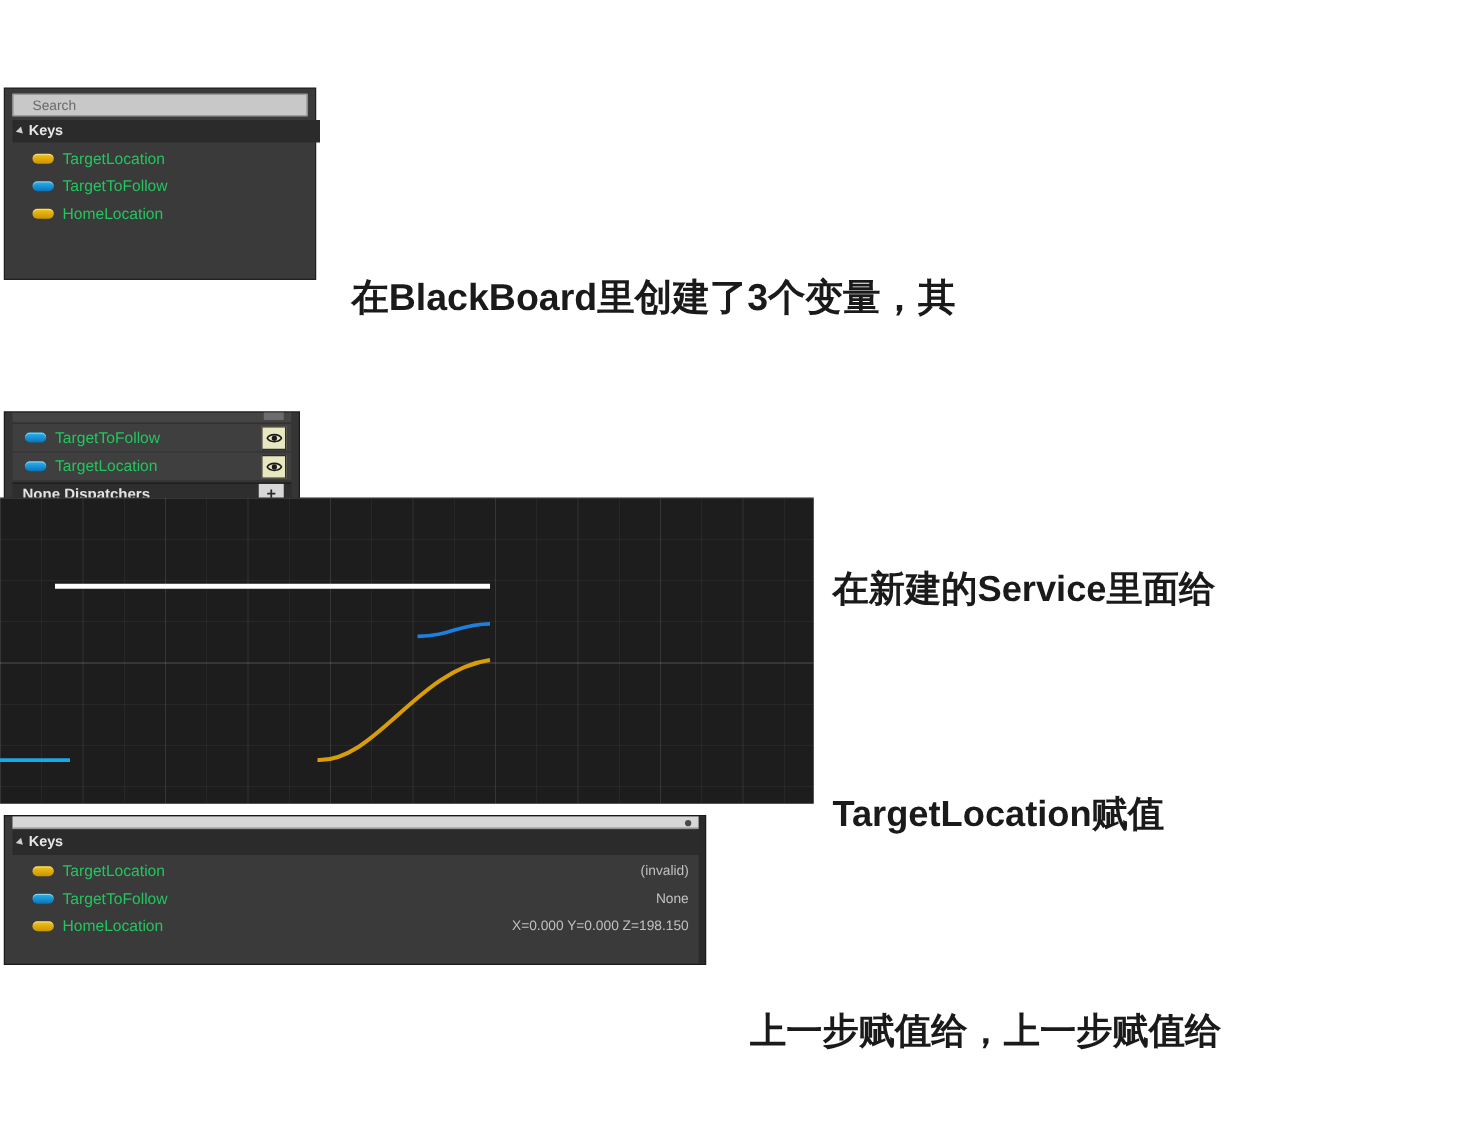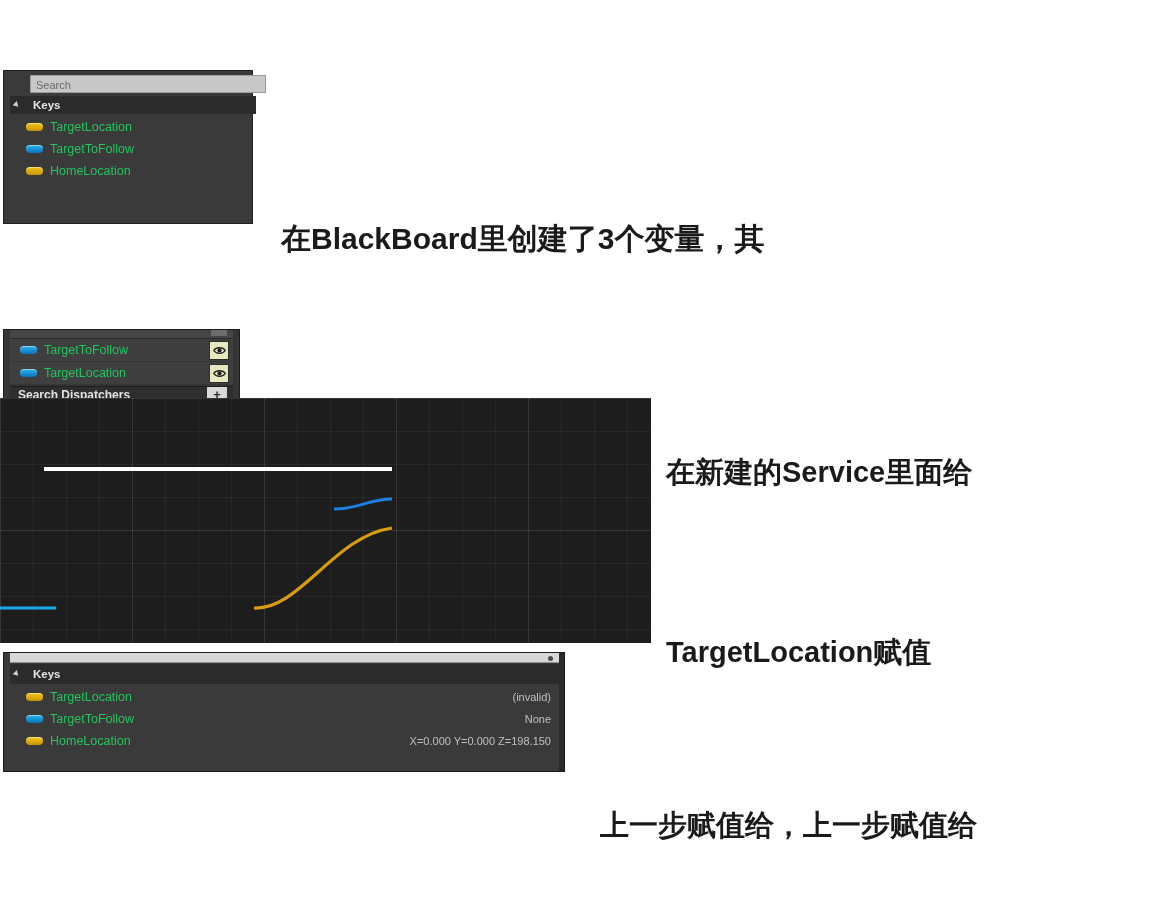--- a/index.html
+++ b/index.html
@@ -27,36 +27,35 @@
     box-shadow: 0 0 0 1px #202020;
   }
   #panel-keys-top .search-bar {
     position: absolute;
     left: 6px; top: 4px; width: 236px; height: 18px;
     background: #c8c8c8;
     border: 1px solid #9a9a9a;
     color: #6b6b6b;
     font-size: 11px;
     line-height: 18px;
-    padding-left: 5px;
+    padding-left: 15px;
     box-sizing: border-box;
     overflow: hidden;
     white-space: nowrap;
-    margin-left: 20px;
   }
   .section-header {
     background: #2b2b2b;
     color: #e6e6e6;
     font-size: 11.5px;
     font-weight: bold;
     line-height: 18px;
     padding-left: 4px;
     display: flex;
     align-items: center;
-    gap: 13px;
+    gap: 3px;
   }
   .tri {
     width: 0; height: 0;
     border-left: 5px solid #cfcfcf;
     border-top: 3.5px solid transparent;
     border-bottom: 3.5px solid transparent;
     transform: rotate(45deg);
     display: inline-block;
     margin-right: 1px;
   }
@@ -266,21 +265,21 @@
     <span class="key-label">TargetLocation</span>
     <span class="eye-btn">
       <svg width="13" height="9" viewBox="0 0 13 9" aria-hidden="true">
         <path d="M0.7 4.5 C3 0.8, 10 0.8, 12.3 4.5 C10 8.2, 3 8.2, 0.7 4.5 Z" fill="none" stroke="#1b1b1b" stroke-width="1.3"></path>
         <circle cx="6.5" cy="4.5" r="2.1" fill="#1b1b1b"></circle>
       </svg>
     </span>
   </div>
 
   <div class="dispatch-row">
-    <span class="dlabel">Search Dispatchers</span>
+    <span class="dlabel">None Dispatchers</span>
     <span class="plus-btn">+</span>
   </div>
 </div>
 
 <div class="abs" id="graph">
   <div class="grid-major"></div>
 
   <svg class="wires" aria-hidden="true">
 
     <line x1="44" y1="71" x2="392" y2="71" stroke="#ffffff" stroke-width="4"></line>

